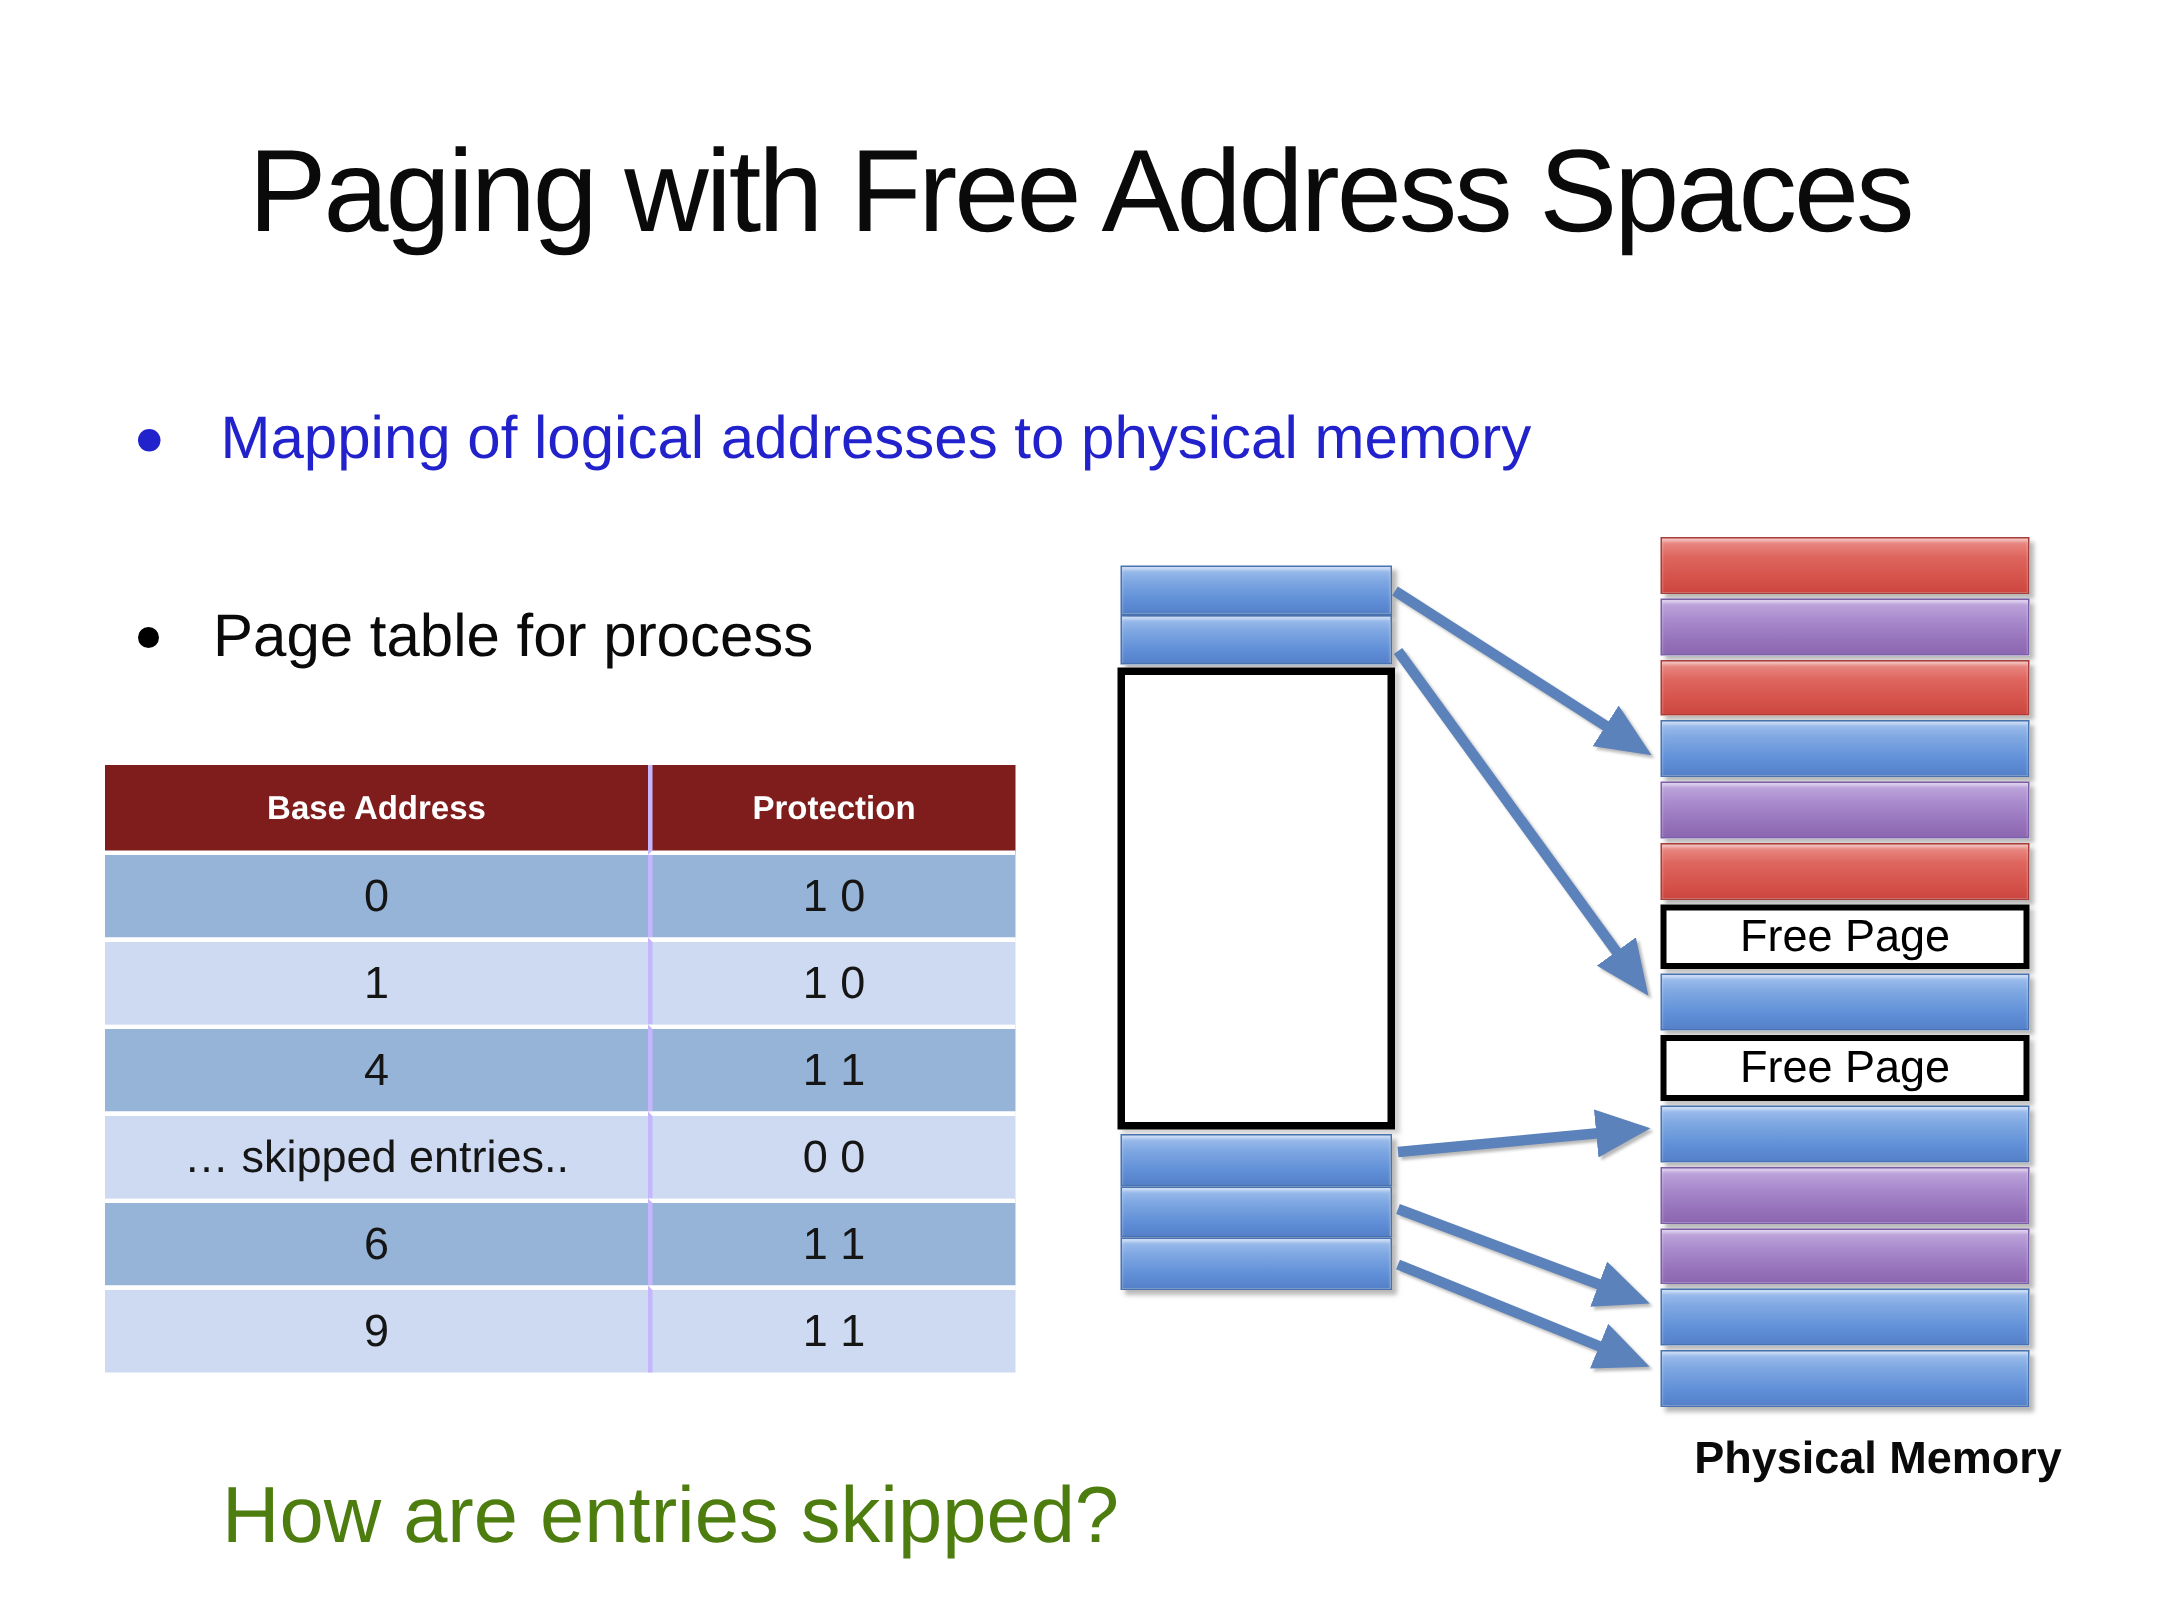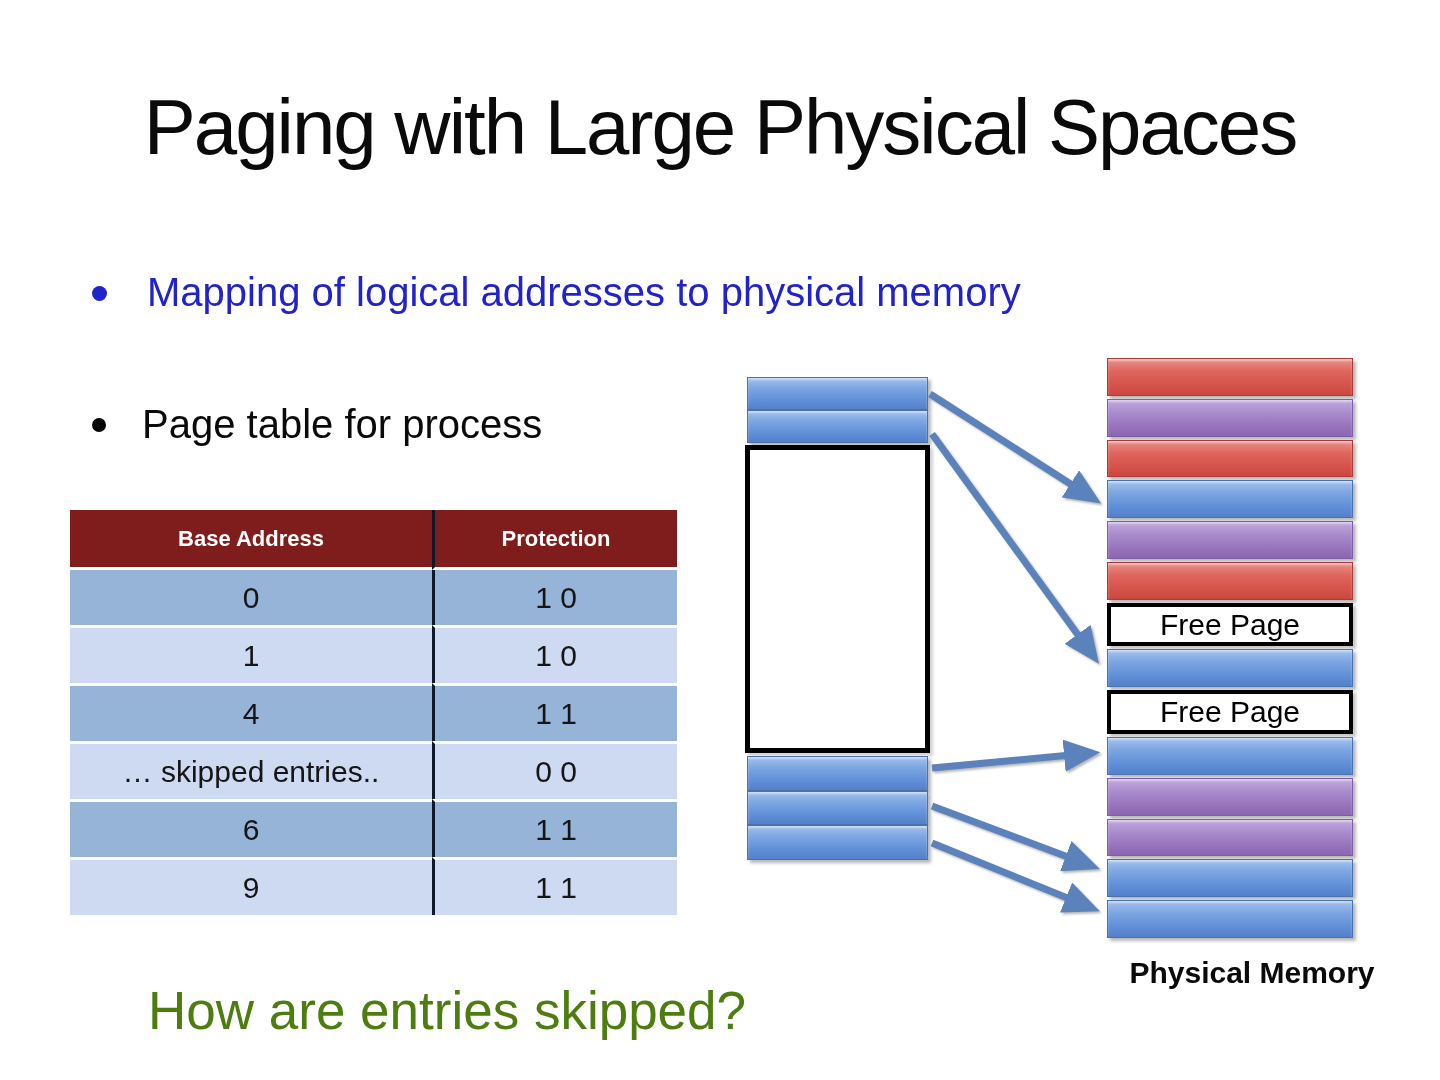--- a/index.html
+++ b/index.html
@@ -65,21 +65,21 @@
   .ptable th {
     height: 57px;
     background: #7f1d1d;
     color: #ffffff;
     font-size: 22px;
     font-weight: 700;
     border-bottom: 3px solid #ffffff;
   }
   .ptable col.c1 { width: 362px; }
   .ptable col.c2 { width: 245px; }
-  .ptable th:nth-child(2), .ptable td:nth-child(2) { border-left: 3px solid #0f172a; }
+  .ptable th:nth-child(2), .ptable td:nth-child(2) { border-left: 3px solid #c4b5fd; }
   .ptable td {
     height: 55px;
     font-size: 30px;
     color: #151515;
     border-top: 3px solid #ffffff;
   }
   .ptable tbody tr:first-child td { border-top: none; }
   .ptable tr.dark td  { background: #96b3d8; }
   .ptable tr.light td { background: #cedaf1; }
 
@@ -161,21 +161,21 @@
     left: 0; top: 0;
     pointer-events: none;
     filter: drop-shadow(2px 2px 1px rgba(125,125,125,0.55));
   }
 </style>
 </head>
 <body>
 
 <div class="slide">
 
-  <h1 class="title">Paging with Large Physical Spaces</h1>
+  <h1 class="title">Paging with Free Address Spaces</h1>
 
   <div class="bullet bullet-1">
     <span class="dot"></span>
     <span class="btext">Mapping of logical addresses to physical memory</span>
   </div>
 
   <div class="bullet bullet-2">
     <span class="dot"></span>
     <span class="btext">Page table for process</span>
   </div>

